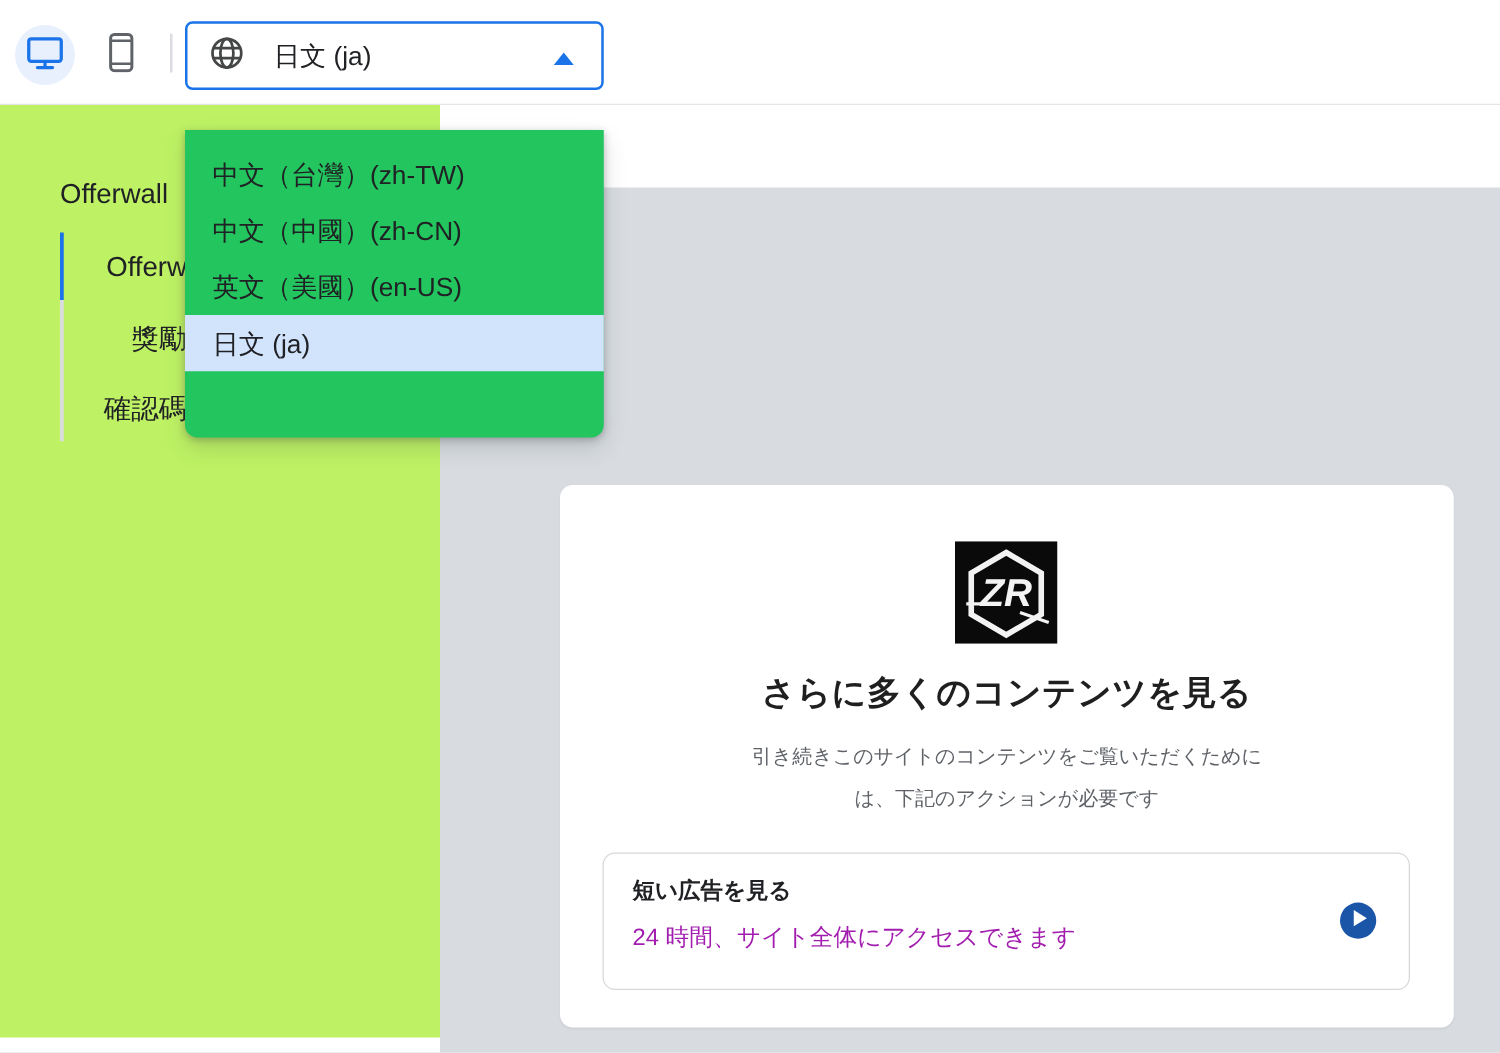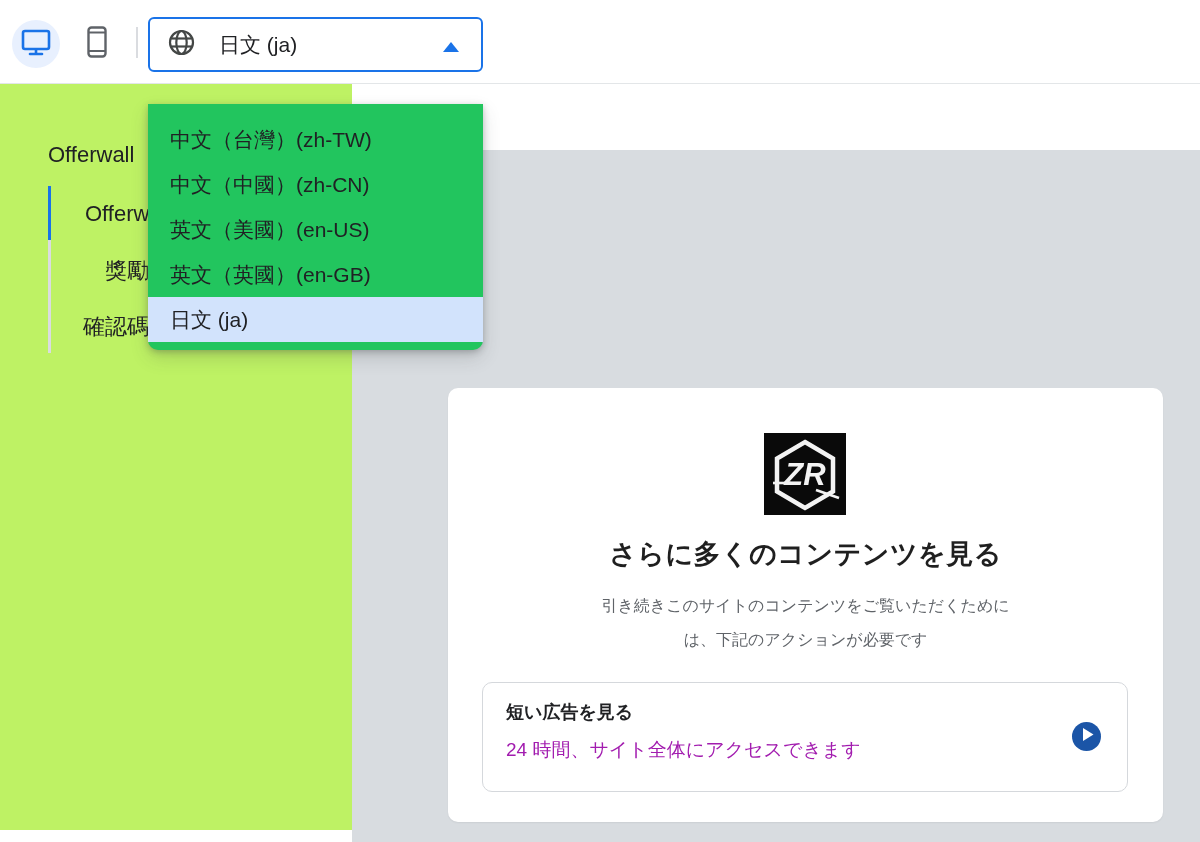--- a/index.html
+++ b/index.html
@@ -135,21 +135,20 @@
       </svg>
     </span>
     <span class="value">日文 (ja)</span>
     <span class="caret-up"></span>
   </div>
 
   <div class="lang-menu">
     <div class="menu-item">中文（台灣）(zh-TW)</div>
     <div class="menu-item">中文（中國）(zh-CN)</div>
     <div class="menu-item">英文（美國）(en-US)</div>
-    <div class="menu-item">英文（英國）(en-GB)</div>
     <div class="menu-item selected">日文 (ja)</div>
   </div>
 
   <div class="sidebar">
     <div class="sidebar-title">Offerwall</div>
     <div class="rail-blue"></div>
     <div class="rail-gray"></div>
     <div class="nav-item i1">Offerwall</div>
     <div class="nav-item i2">獎勵</div>
     <div class="nav-item i3">確認碼</div>

